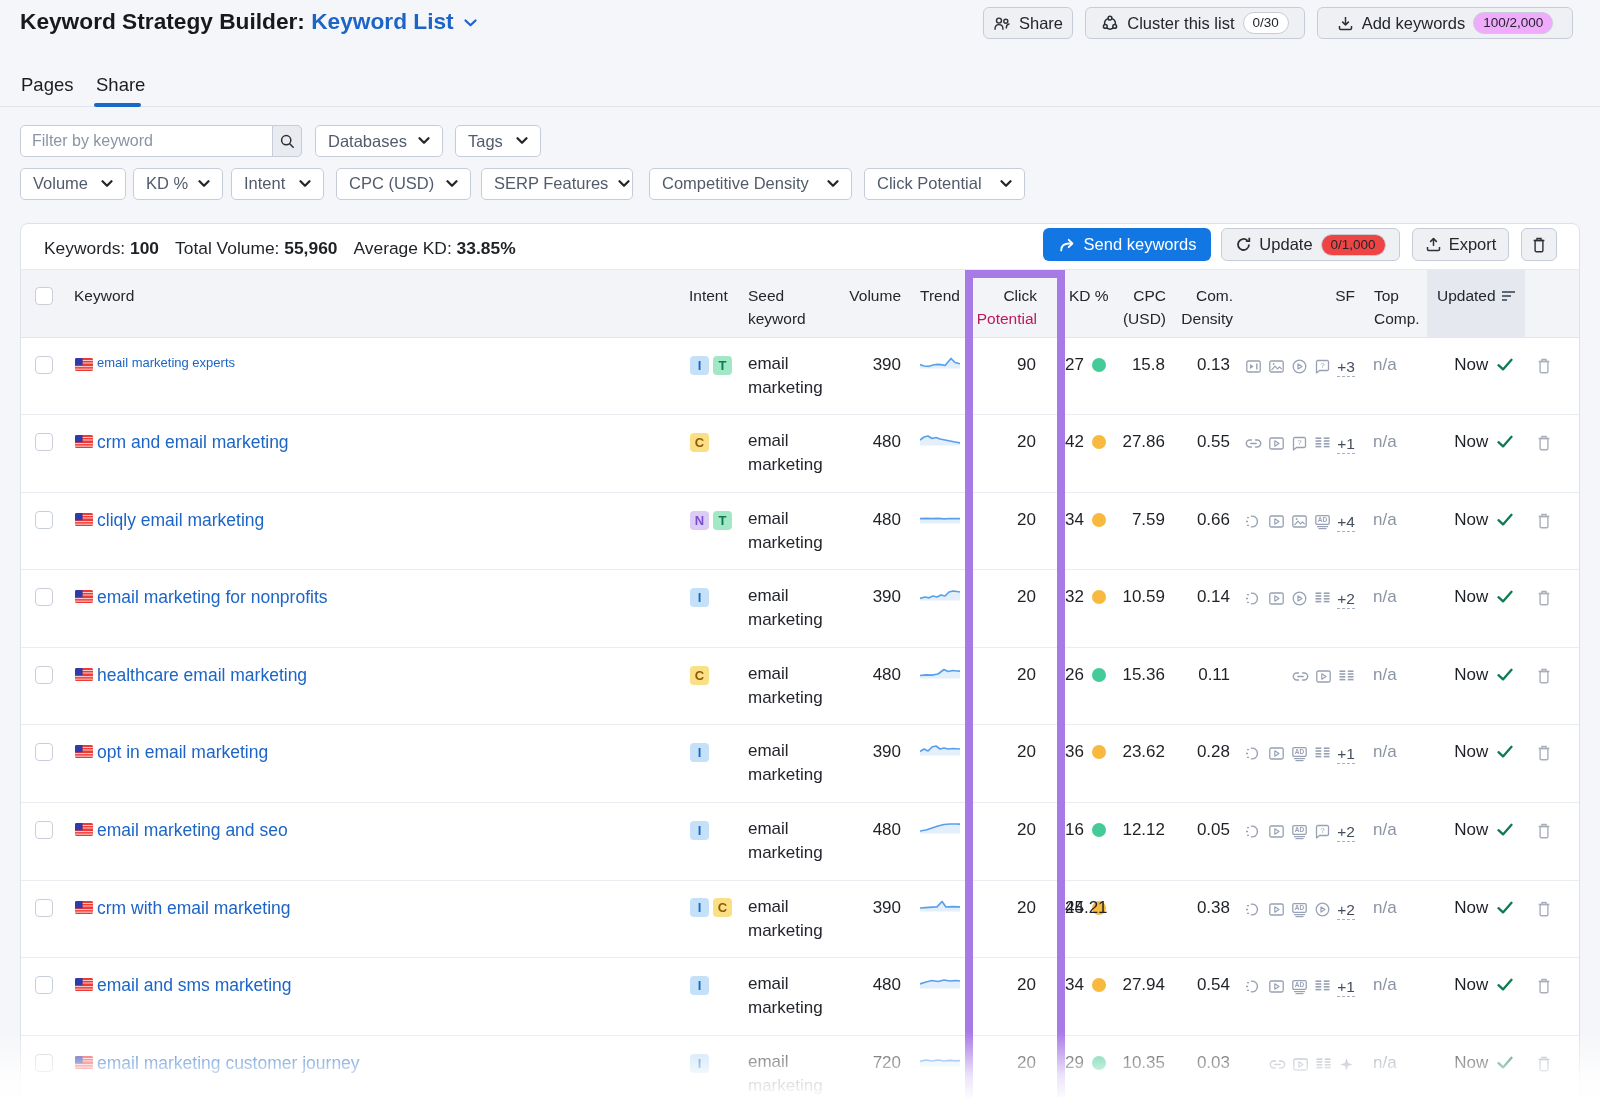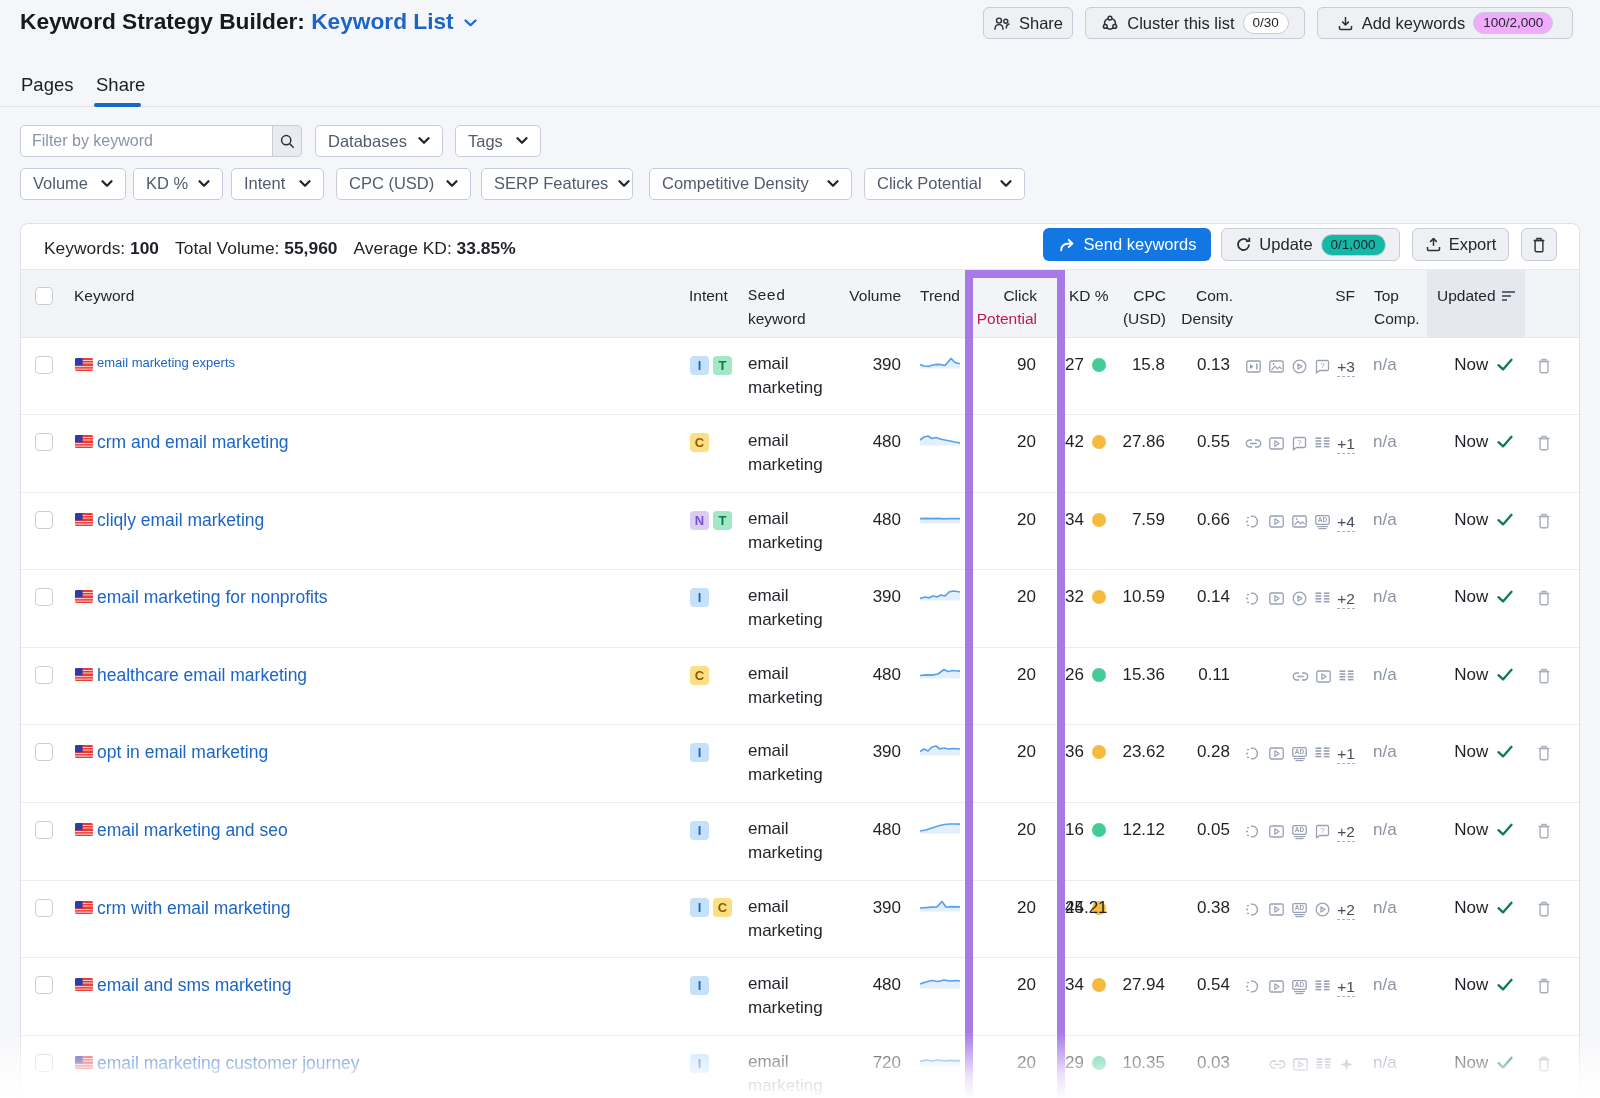--- a/index.html
+++ b/index.html
@@ -131,21 +131,21 @@
         <path d="M10.7 2.8 L14.4 6.5 L10.7 10.2" fill="none" stroke="#fff" stroke-width="1.8" stroke-linecap="round" stroke-linejoin="round"></path>
       </svg>
       <span style="margin-left:8px;font-size:16.5px;color:#fff;">Send keywords</span>
     </div>
     <div style="position:absolute;left:1221px;top:228px;width:179px;height:33px;background:#eef0f4;border:1px solid #c7cdd8;border-radius:6px;box-sizing:border-box;display:flex;align-items:center;justify-content:center;">
       <svg width="17" height="17" viewBox="0 0 17 17" style="">
         <path d="M14 8.5 a5.5 5.5 0 1 1 -1.6-3.9" fill="none" stroke="#2c2f35" stroke-width="1.8"></path>
         <path d="M14.3 1.7 v3.4 h-3.4" fill="none" stroke="#2c2f35" stroke-width="1.8"></path>
       </svg>
       <span style="margin-left:7px;font-size:16.5px;color:#23262b;">Update</span>
-      <span style="margin-left:8px;"><span style="display:inline-block;background:#14b8a6;border:1px solid #c7cdd8;border-radius:11px;height:22px;line-height:20px;padding:0 9px;font-size:13.5px;color:#23262b;box-sizing:border-box;">0/1,000</span></span>
+      <span style="margin-left:8px;"><span style="display:inline-block;background:#ef4444;border:1px solid #c7cdd8;border-radius:11px;height:22px;line-height:20px;padding:0 9px;font-size:13.5px;color:#23262b;box-sizing:border-box;">0/1,000</span></span>
     </div>
     <div style="position:absolute;left:1412px;top:228px;width:97px;height:33px;background:#eef0f4;border:1px solid #c7cdd8;border-radius:6px;box-sizing:border-box;display:flex;align-items:center;justify-content:center;">
       <svg width="17" height="17" viewBox="0 0 17 17" style="">
         <line x1="8.5" y1="9.9" x2="8.5" y2="2.6" stroke="#2c2f35" stroke-width="1.5"></line>
         <path d="M5.2 5.9 L8.5 2.6 L11.8 5.9" fill="none" stroke="#2c2f35" stroke-width="1.5" stroke-linejoin="round"></path>
         <path d="M2.5 11 v2.3 a1.2 1.2 0 0 0 1.2 1.2 h9.6 a1.2 1.2 0 0 0 1.2-1.2 V11" fill="none" stroke="#2c2f35" stroke-width="1.5"></path>
       </svg>
       <span style="margin-left:7px;font-size:16.5px;color:#23262b;">Export</span>
     </div>
     <div style="position:absolute;left:1521px;top:228px;width:36px;height:33px;background:#eef0f4;border:1px solid #c7cdd8;border-radius:6px;box-sizing:border-box;display:flex;align-items:center;justify-content:center;">
@@ -153,21 +153,21 @@
         <path d="M6 4.2 v-1.7 h4 v1.7" fill="none" stroke="#2c2f35" stroke-width="1.4"></path>
         <line x1="2.6" y1="4.5" x2="13.4" y2="4.5" stroke="#2c2f35" stroke-width="1.4"></line>
         <path d="M4.1 4.5 h7.8 v10 a1.2 1.2 0 0 1 -1.2 1.2 h-5.4 a1.2 1.2 0 0 1 -1.2 -1.2 z" fill="none" stroke="#2c2f35" stroke-width="1.4"></path>
       </svg>
     </div>
 <div style="position:absolute;left:21px;top:269px;width:1558px;height:68.5px;background:#f3f4f7;border-top:1px solid #e6e9ee;border-bottom:1px solid #e3e6ea;box-sizing:border-box;"></div>
 <div style="position:absolute;left:1427px;top:270px;width:98px;height:67px;background:#e5e8ee;"></div>
 <div style="position:absolute;left:35px;top:287px;width:18px;height:18px;border:1.5px solid #c9cfd9;border-radius:4px;background:#fff;box-sizing:border-box;"></div>
     <div style="position:absolute;left:74px;top:287px;font-size:15.5px;color:#23262b;white-space:nowrap;">Keyword</div>
     <div style="position:absolute;left:689px;top:287px;font-size:15.5px;color:#23262b;white-space:nowrap;">Intent</div>
-    <div style="position:absolute;left:748px;top:287px;font-size:15.5px;color:#23262b;white-space:nowrap;font-family:Liberation Mono, monospace;">Seed</div>
+    <div style="position:absolute;left:748px;top:287px;font-size:15.5px;color:#23262b;white-space:nowrap;">Seed</div>
     <div style="position:absolute;left:748px;top:310px;font-size:15.5px;color:#23262b;white-space:nowrap;">keyword</div>
     <div style="position:absolute;left:781px;top:287px;width:120px;text-align:right;font-size:15.5px;color:#23262b;">Volume</div>
     <div style="position:absolute;left:920px;top:287px;font-size:15.5px;color:#23262b;white-space:nowrap;">Trend</div>
     <div style="position:absolute;left:917px;top:287px;width:120px;text-align:right;font-size:15.5px;color:#23262b;">Click</div>
     <div style="position:absolute;left:917px;top:310px;width:120px;text-align:right;font-size:15.5px;color:#be185d;">Potential</div>
     <div style="position:absolute;left:1069px;top:287px;font-size:15.5px;color:#23262b;white-space:nowrap;">KD %</div>
     <div style="position:absolute;left:1046px;top:287px;width:120px;text-align:right;font-size:15.5px;color:#23262b;">CPC</div>
     <div style="position:absolute;left:1046px;top:310px;width:120px;text-align:right;font-size:15.5px;color:#23262b;">(USD)</div>
     <div style="position:absolute;left:1113px;top:287px;width:120px;text-align:right;font-size:15.5px;color:#23262b;">Com.</div>
     <div style="position:absolute;left:1113px;top:310px;width:120px;text-align:right;font-size:15.5px;color:#23262b;">Density</div>

